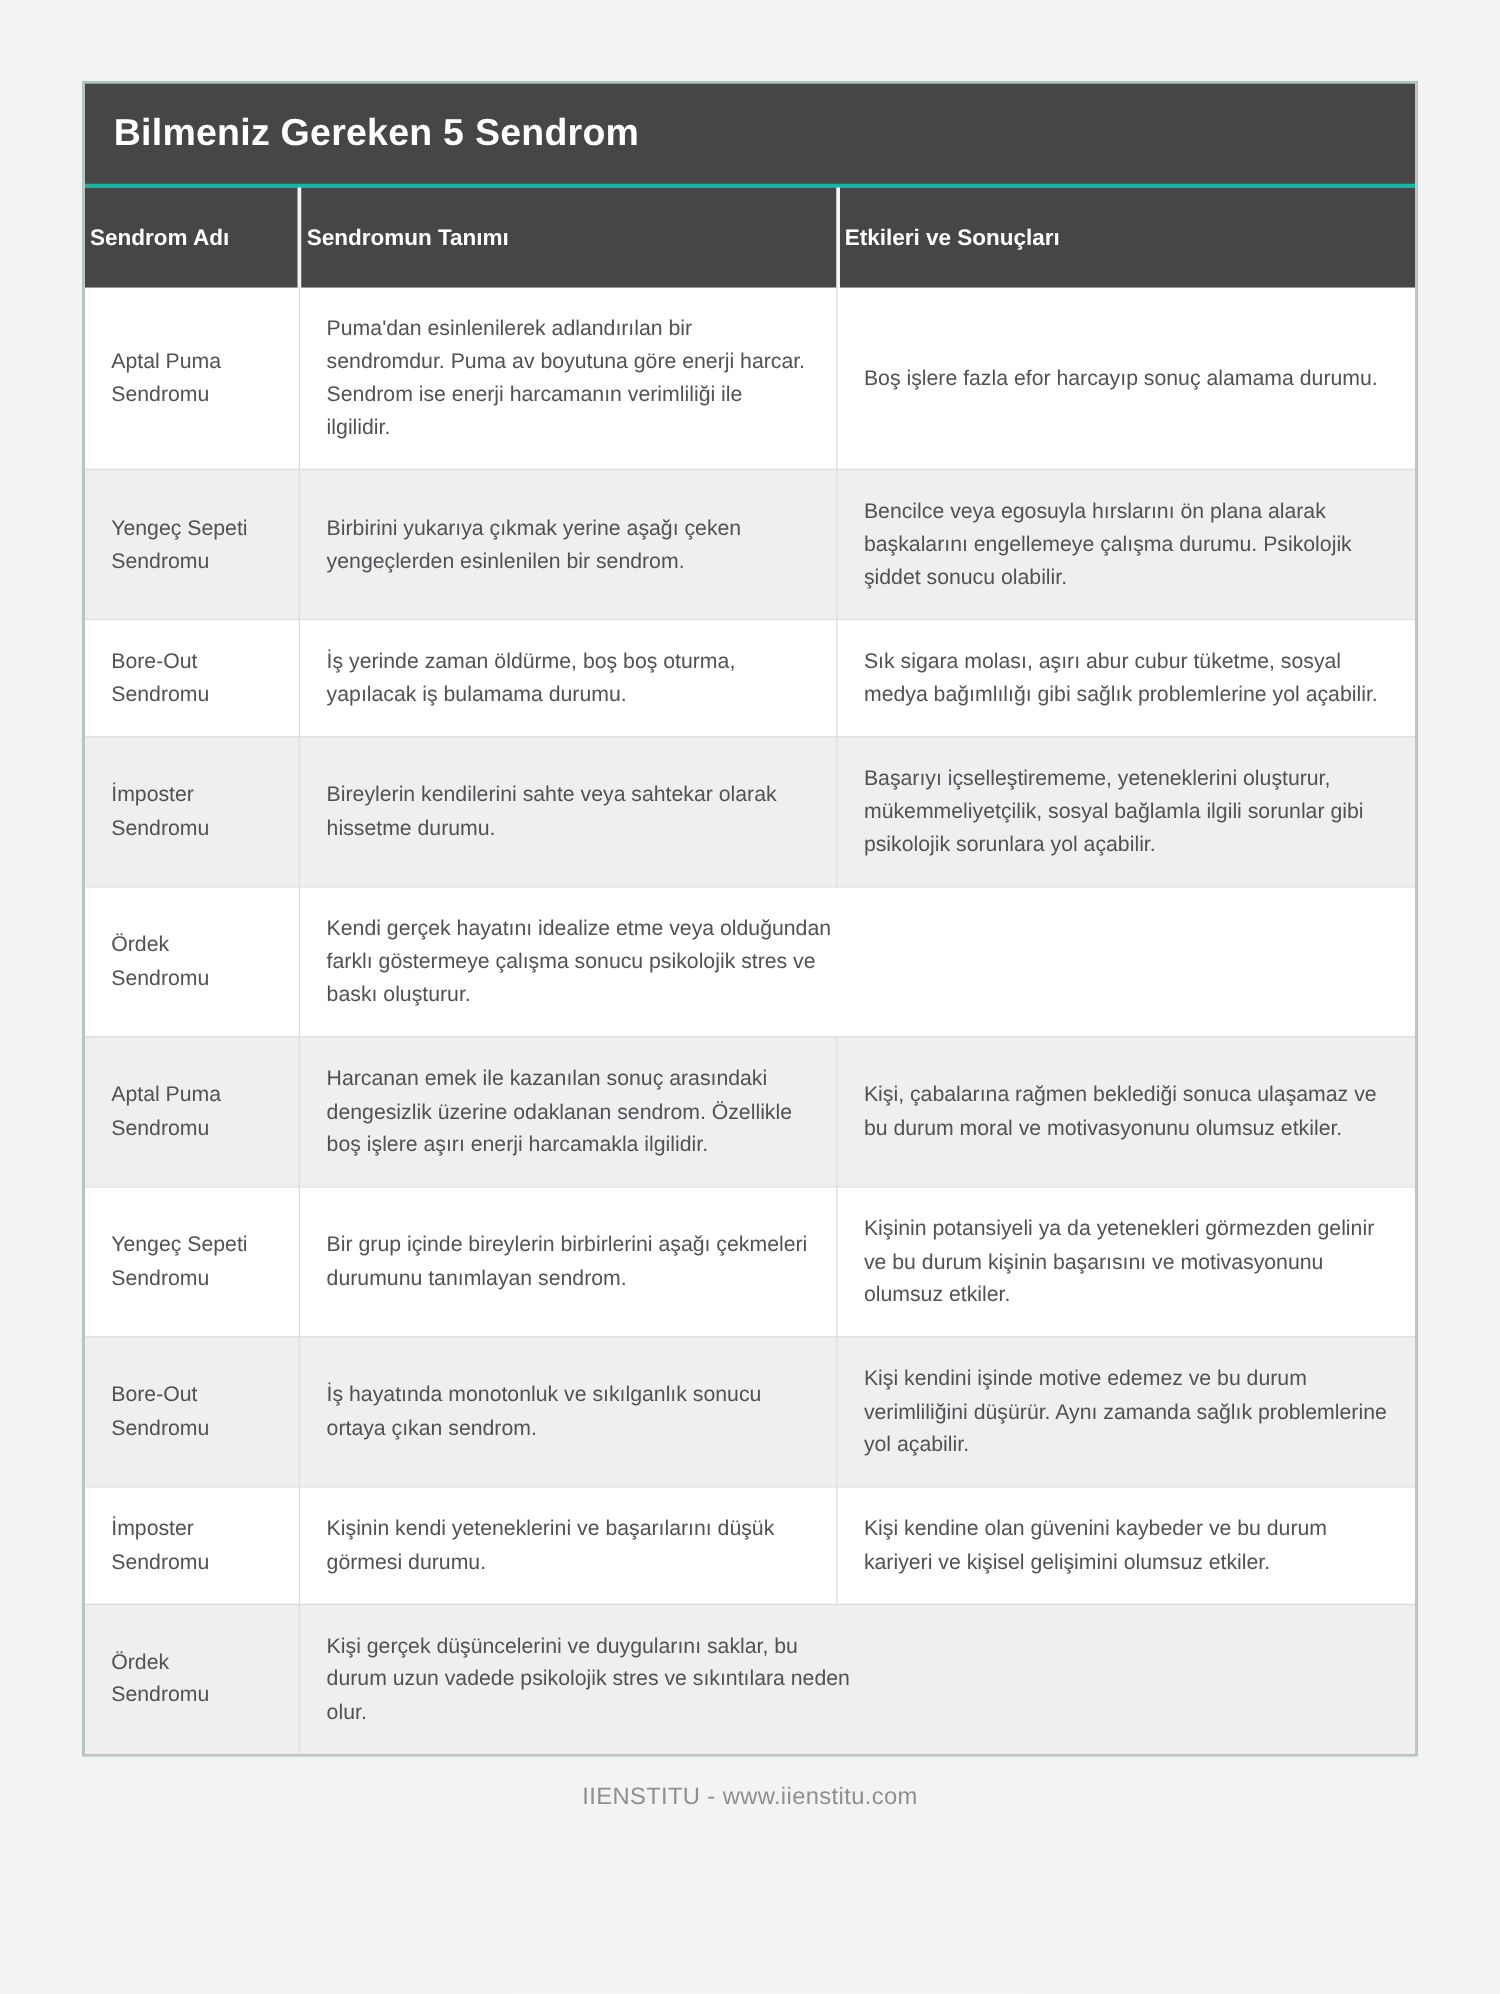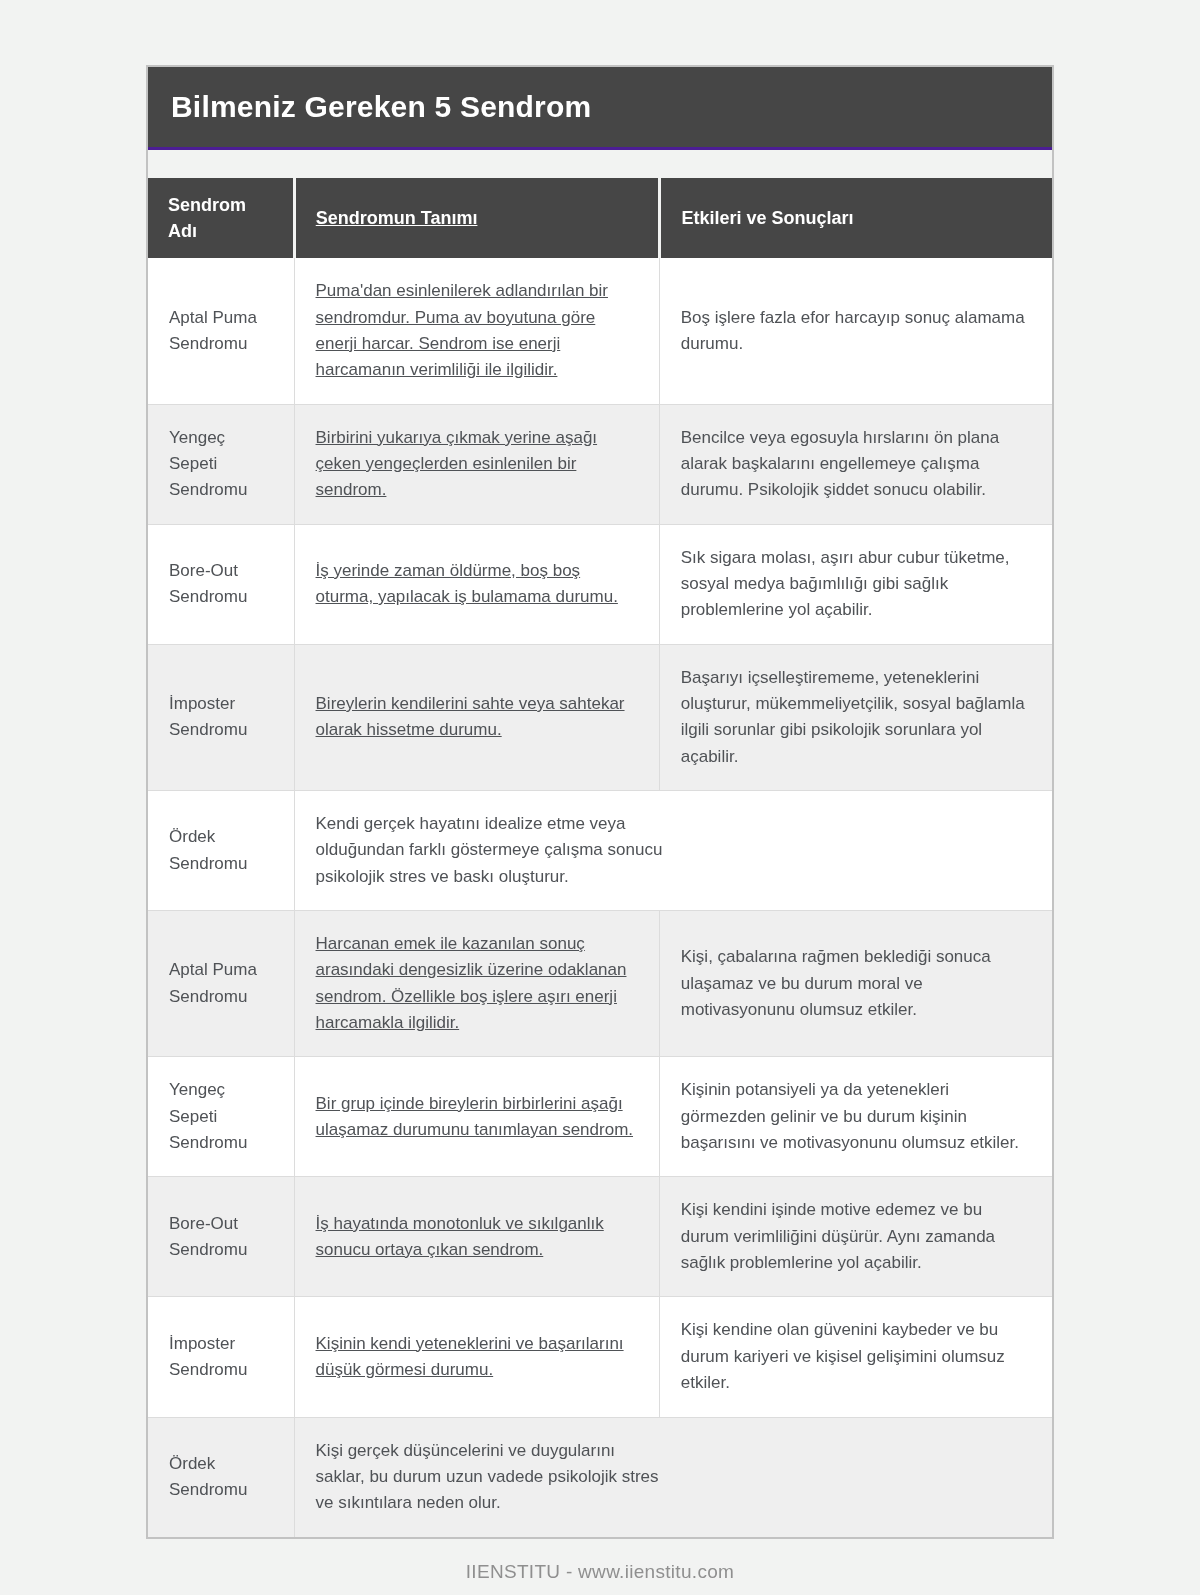--- a/index.html
+++ b/index.html
@@ -8,23 +8,23 @@
     background: #f2f3f2;
     font-family: "Liberation Sans", "DejaVu Sans", sans-serif;
   }
   body {
     width: 1200px;
     height: 1595px;
     position: relative;
     box-sizing: border-box;
   }
   .table-wrap {
-    width: 908px;
+    width: 1068px;
     margin: 65px auto 0 auto;
-    background: #4c1d95;
+    background: #14b8a6;
     border: 2px solid #c2c2c2;
     box-sizing: border-box;
   }
   .title-bar {
     background: #464646;
     color: #ffffff;
     font-size: 30px;
     font-weight: bold;
     padding: 0 23px;
     height: 80px;
@@ -36,27 +36,26 @@
     display: flex;
     gap: 3px;
     margin-top: 3px;
     background: #f2f3f2;
   }
   .header-row .cell {
     background: #464646;
     color: #ffffff;
     font-weight: bold;
     font-size: 18px;
-    padding: 14px 20px;
+    padding: 14px 4px;
     min-height: 80px;
     box-sizing: border-box;
     display: flex;
     align-items: center;
     line-height: 1.45;
-    margin-top: 28px;
   }
   .rows {
     background: #ffffff;
   }
   .data-row {
     display: flex;
     background: #ffffff;
   }
   .data-row:nth-child(even) {
     background: #efefef;
@@ -70,21 +69,21 @@
     display: flex;
     align-items: center;
     font-size: 17px;
     line-height: 1.55;
     color: #4f5256;
   }
   .data-row .cell + .cell {
     border-left: 1px solid #dcdcdc;
   }
   .col-name { width: 16.1%; }
-  .col-def  { width: 40.4%; border-left: 1px solid #dcdcdc; text-decoration: underline; }
+  .col-def  { width: 40.4%; border-left: 1px solid #dcdcdc; }
   .col-eff  { width: 43.5%; border-left: 1px solid #dcdcdc; }
   .header-row .col-def,
   .header-row .col-eff { border-left: none; }
   .footer {
     text-align: center;
     margin-top: 22px;
     font-size: 19px;
     color: #8f8f8f;
     letter-spacing: 0.3px;
   }
@@ -126,21 +125,21 @@
       <div class="cell col-name">Ördek Sendromu</div>
       <div class="cell col-eff">Kendi gerçek hayatını idealize etme veya olduğundan farklı göstermeye çalışma sonucu psikolojik stres ve baskı oluşturur.</div>
     </div>
     <div class="data-row">
       <div class="cell col-name">Aptal Puma Sendromu</div>
       <div class="cell col-def">Harcanan emek ile kazanılan sonuç arasındaki dengesizlik üzerine odaklanan sendrom. Özellikle boş işlere aşırı enerji harcamakla ilgilidir.</div>
       <div class="cell col-eff">Kişi, çabalarına rağmen beklediği sonuca ulaşamaz ve bu durum moral ve motivasyonunu olumsuz etkiler.</div>
     </div>
     <div class="data-row">
       <div class="cell col-name">Yengeç Sepeti Sendromu</div>
-      <div class="cell col-def">Bir grup içinde bireylerin birbirlerini aşağı ulaşamaz durumunu tanımlayan sendrom.</div>
+      <div class="cell col-def">Bir grup içinde bireylerin birbirlerini aşağı çekmeleri durumunu tanımlayan sendrom.</div>
       <div class="cell col-eff">Kişinin potansiyeli ya da yetenekleri görmezden gelinir ve bu durum kişinin başarısını ve motivasyonunu olumsuz etkiler.</div>
     </div>
     <div class="data-row">
       <div class="cell col-name">Bore-Out Sendromu</div>
       <div class="cell col-def">İş hayatında monotonluk ve sıkılganlık sonucu ortaya çıkan sendrom.</div>
       <div class="cell col-eff">Kişi kendini işinde motive edemez ve bu durum verimliliğini düşürür. Aynı zamanda sağlık problemlerine yol açabilir.</div>
     </div>
     <div class="data-row">
       <div class="cell col-name">İmposter Sendromu</div>
       <div class="cell col-def">Kişinin kendi yeteneklerini ve başarılarını düşük görmesi durumu.</div>

